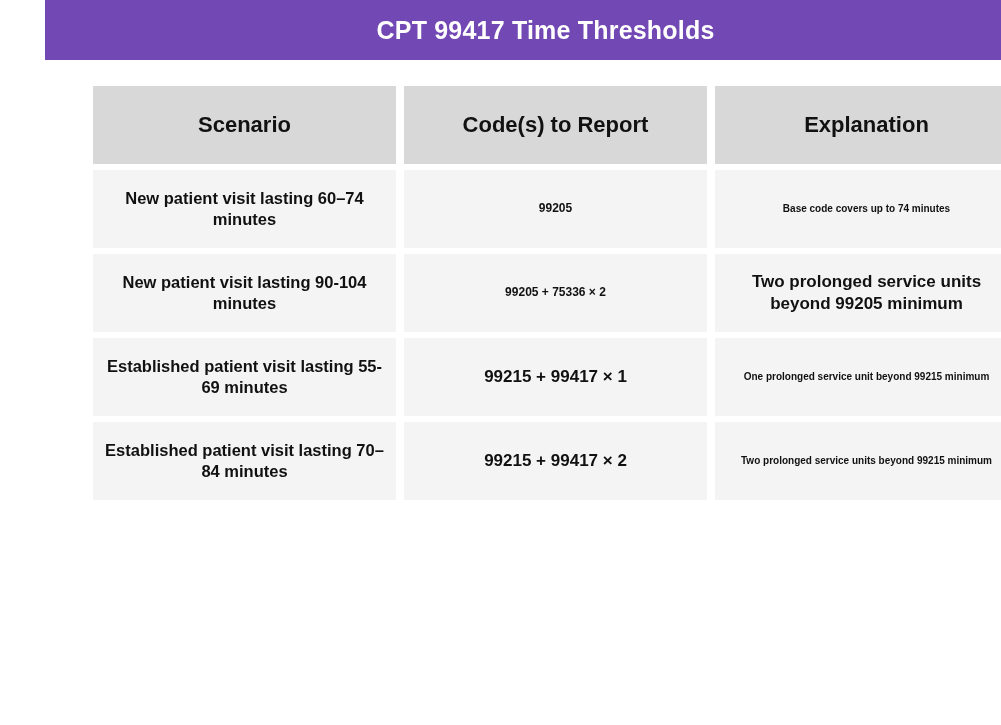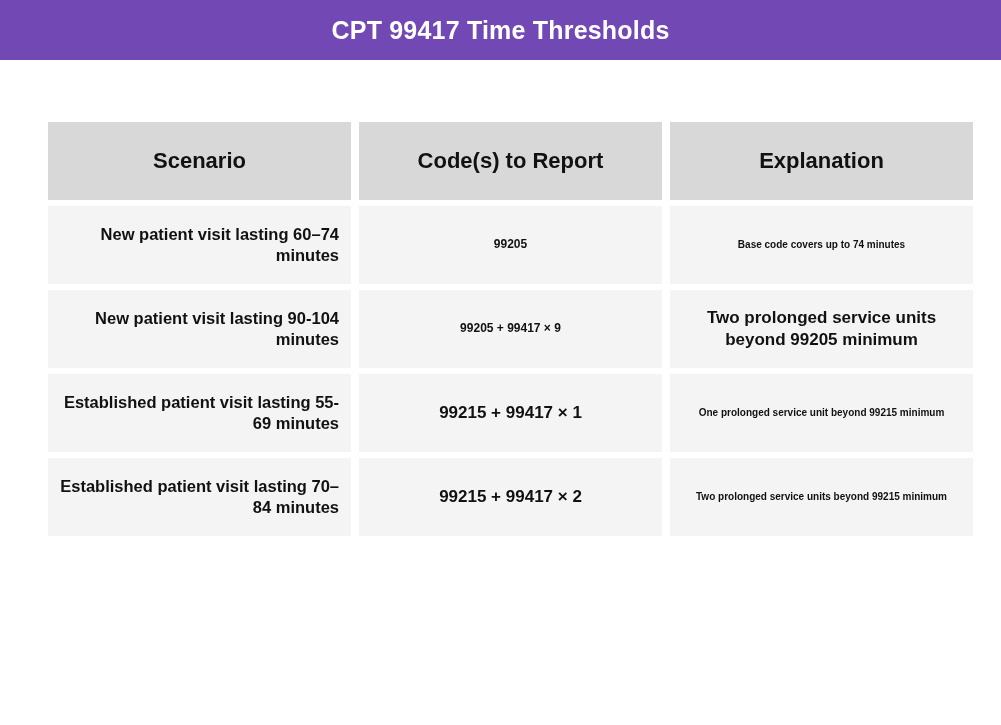--- a/index.html
+++ b/index.html
@@ -11,40 +11,40 @@
     height: 725px;
     background: #ffffff;
     font-family: "Liberation Sans", sans-serif;
     overflow: hidden;
   }
   .page {
     position: relative;
     width: 858px;
     height: 725px;
     background: #ffffff;
+    padding-left: 45px;
   }
   .title-bar {
     width: 1001px;
     height: 60px;
     background: #7248B5;
     display: flex;
     align-items: center;
     justify-content: center;
   }
   .title-bar .title-text {
     color: #ffffff;
     font-size: 25px;
     font-weight: bold;
     letter-spacing: 0.2px;
     text-align: center;
   }
   .table-wrap {
     padding: 20px 40px 0 40px;
     box-sizing: border-box;
-    margin-top: 36px;
   }
   table.cpt-table {
     width: 921px;
     border-collapse: separate;
     border-spacing: 8px 6px;
     table-layout: fixed;
   }
   table.cpt-table col.c1 { width: 303px; }
   table.cpt-table col.c2 { width: 303px; }
   table.cpt-table col.c3 { width: 303px; }
@@ -65,21 +65,20 @@
     text-align: center;
     vertical-align: middle;
     color: #111111;
     font-weight: bold;
     padding: 6px 12px;
     box-sizing: border-box;
     line-height: 1.28;
   }
   td.scenario-cell {
     font-size: 16.5px;
-    text-align: right;
   }
   td.code-cell {
     font-size: 17px;
   }
   td.code-cell.big {
     font-size: 12px;
   }
   td.explanation-cell {
     font-size: 10px;
   }
@@ -111,21 +110,21 @@
         </tr>
       </thead>
       <tbody>
         <tr>
           <td class="body-cell scenario-cell">New patient visit lasting 60–74 minutes</td>
           <td class="body-cell code-cell big">99205</td>
           <td class="body-cell explanation-cell">Base code covers up to 74 minutes</td>
         </tr>
         <tr>
           <td class="body-cell scenario-cell">New patient visit lasting 90-104 minutes</td>
-          <td class="body-cell code-cell big">99205 + 99417 × 9</td>
+          <td class="body-cell code-cell big">99205 + 75336 × 2</td>
           <td class="body-cell explanation-cell big">Two prolonged service units beyond 99205 minimum</td>
         </tr>
         <tr>
           <td class="body-cell scenario-cell">Established patient visit lasting 55-69 minutes</td>
           <td class="body-cell code-cell">99215 + 99417 × 1</td>
           <td class="body-cell explanation-cell">One prolonged service unit beyond 99215 minimum</td>
         </tr>
         <tr>
           <td class="body-cell scenario-cell">Established patient visit lasting 70–84 minutes</td>
           <td class="body-cell code-cell">99215 + 99417 × 2</td>

